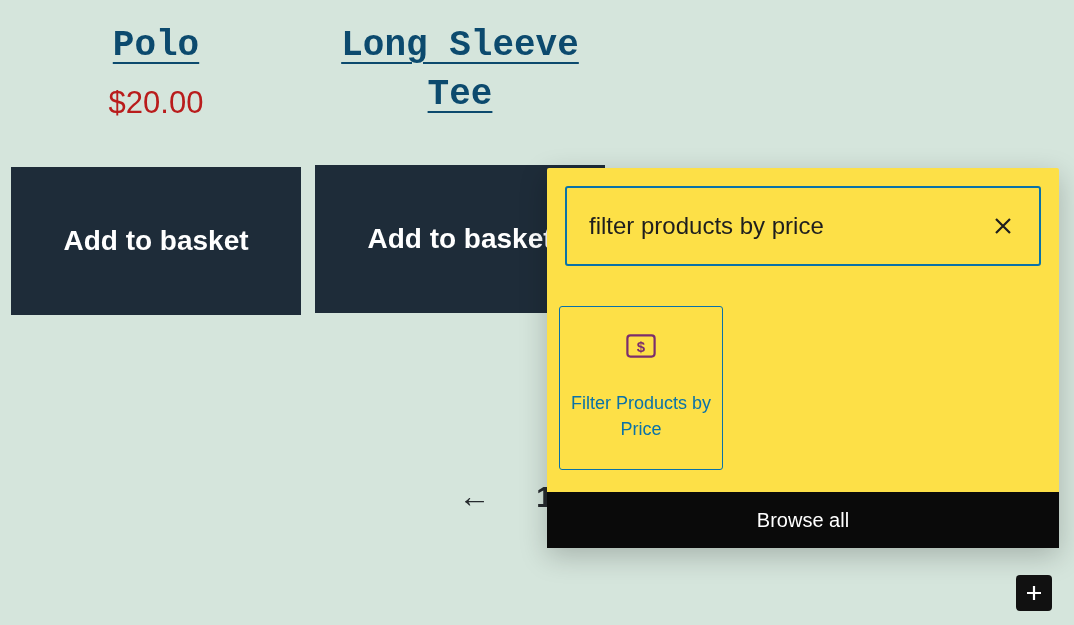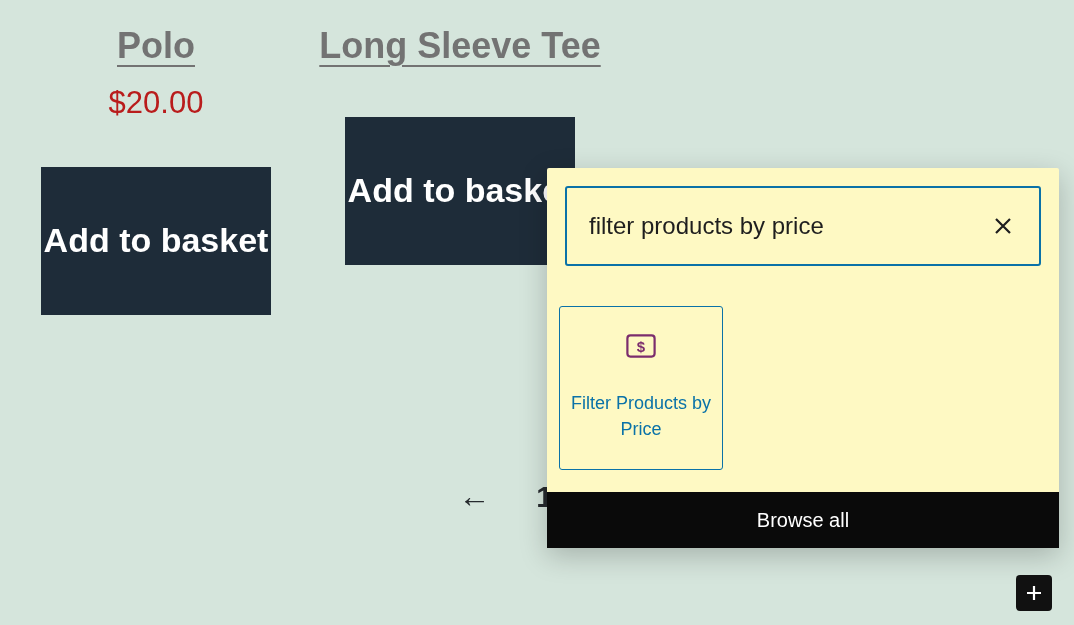--- a/index.html
+++ b/index.html
@@ -16,42 +16,43 @@
       gap: 14px;
       padding: 0 11px;
     }
     .product-card {
       width: 290px;
       text-align: center;
     }
     .product-title {
       font-size: 36px;
       font-weight: 800;
-      color: #737373;
+      color: #0c4a6e;
       text-decoration: underline;
       text-underline-offset: 7px;
       text-decoration-thickness: 2px;
       margin-top: 22px;
       line-height: 1.35;
+      font-family: Liberation Mono, monospace;
     }
     .product-title.multiline {
       margin-top: 22px;
     }
     .product-price {
       font-size: 31px;
       font-weight: 400;
       color: #b91c1c;
       margin-top: 14px;
     }
     .add-button {
-      width: 230px;
+      width: 290px;
       height: 148px;
       background: #1e2c39;
       color: #fff;
-      font-size: 34px;
+      font-size: 28px;
       font-weight: 700;
       border: none;
       margin-top: 46px;
       line-height: 1.56;
       cursor: pointer;
       font-family: inherit;
     }
     .pagination {
       position: absolute;
       left: 0; right: 0;
@@ -67,21 +68,21 @@
       cursor: pointer;
       font-size: 32px;
     }
     .page-num { color: #262a2e; cursor: pointer; }
     .page-num.current { font-weight: 800; }
     .inserter {
       position: absolute;
       left: 547px;
       top: 168px;
       width: 512px;
-      background: #fef9c3;
+      background: #fde047;
       box-shadow: 0 8px 28px rgba(0,0,0,0.22);
       border-radius: 2px;
     }
     .inserter-search-wrap {
       padding: 18px 18px 26px 18px;
     }
     .inserter-search {
       width: 100%;
       height: 80px;
       border: 2px solid #0a72a8;

